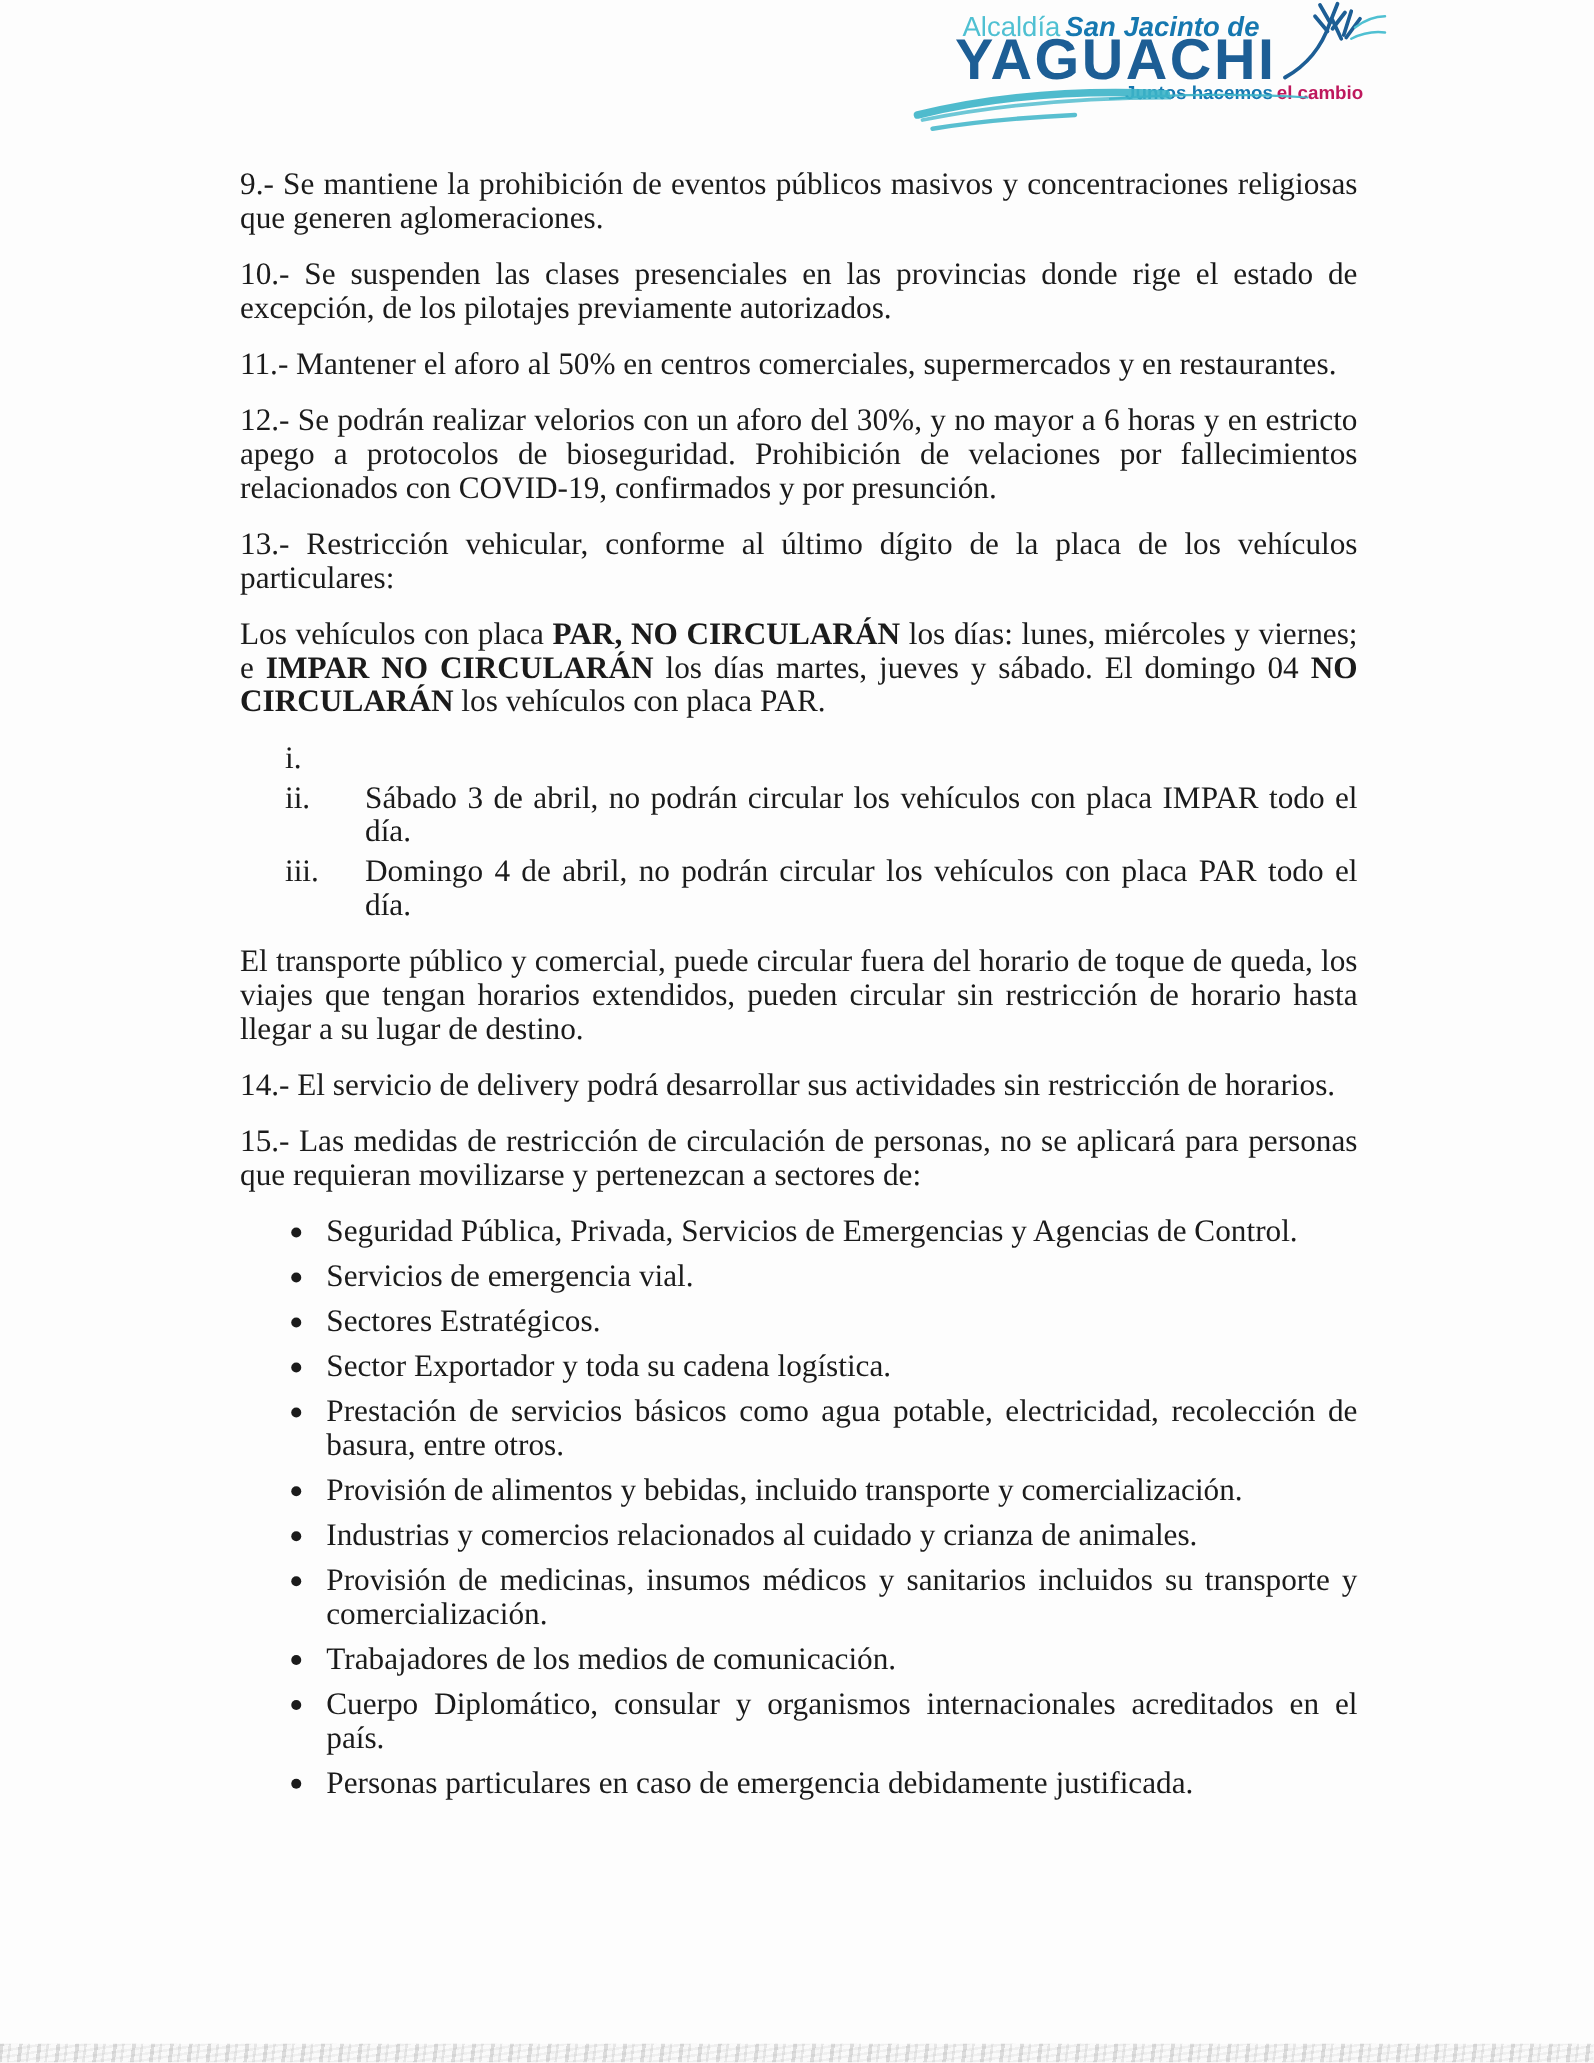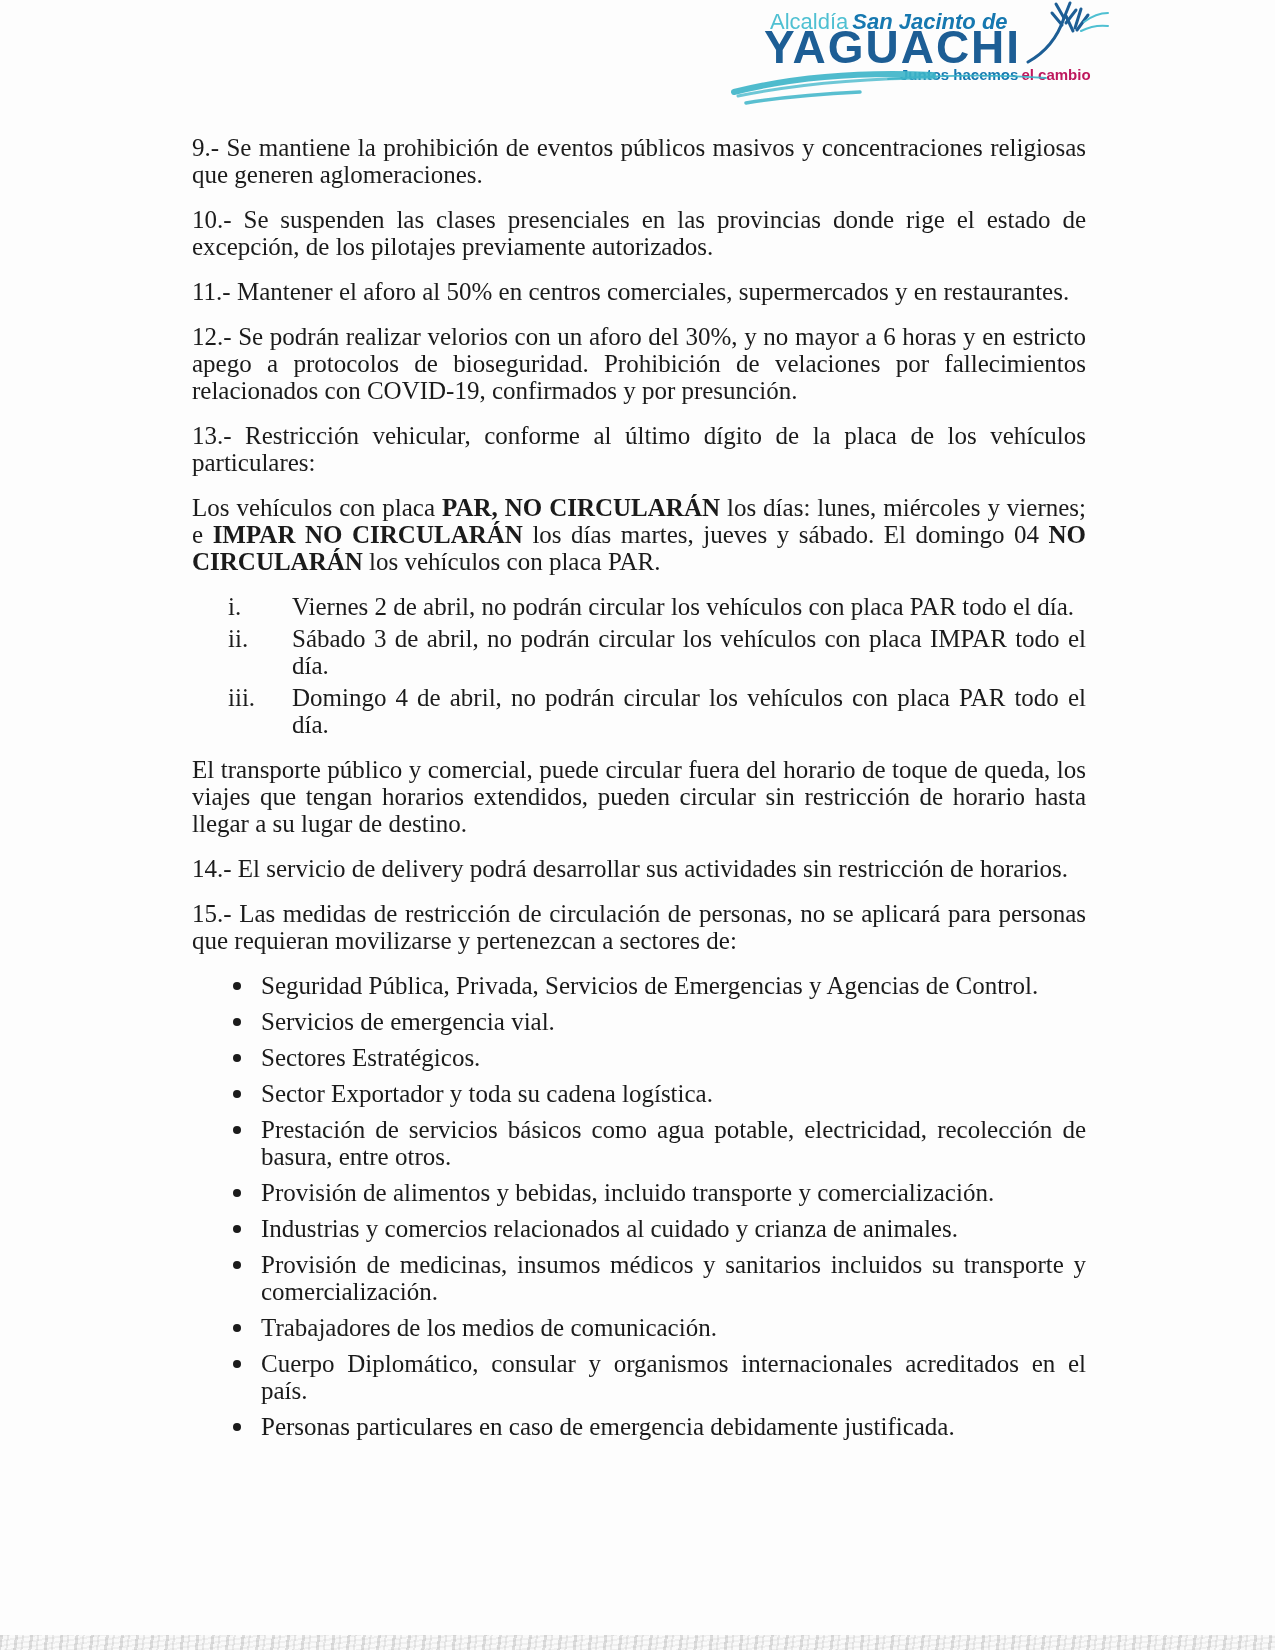--- a/index.html
+++ b/index.html
@@ -118,21 +118,20 @@
   <p class="para">12.- Se podrán realizar velorios con un aforo del 30%, y no mayor a 6 horas y  en estricto apego a protocolos de bioseguridad. Prohibición de velaciones por fallecimientos relacionados con COVID-19, confirmados y por presunción.</p>
   <p class="para">13.- Restricción vehicular, conforme al último dígito de la placa de los vehículos particulares:</p>
 
   <p class="para"><span>Los vehículos con placa </span><span class="run-bold">PAR, NO CIRCULARÁN</span><span> los días: lunes, miércoles y viernes; e </span><span class="run-bold">IMPAR NO CIRCULARÁN</span><span> los días martes, jueves y sábado. El domingo 04 </span><span class="run-bold">NO CIRCULARÁN</span><span> los vehículos con placa PAR.</span></p>
 
 
   <div class="roman-list">
 
       <div class="roman-item">
         <span class="roman-numeral">i.</span>
-        <div class="roman-text">Viernes 2 de abril, no podrán circular los vehículos con placa PAR todo el día.</div>
       </div>
 
       <div class="roman-item">
         <span class="roman-numeral">ii.</span>
         <div class="roman-text">Sábado 3 de abril, no podrán circular los vehículos con placa IMPAR todo el día.</div>
       </div>
 
       <div class="roman-item">
         <span class="roman-numeral">iii.</span>
         <div class="roman-text">Domingo 4 de abril, no podrán circular los vehículos con placa PAR todo el día.</div>

